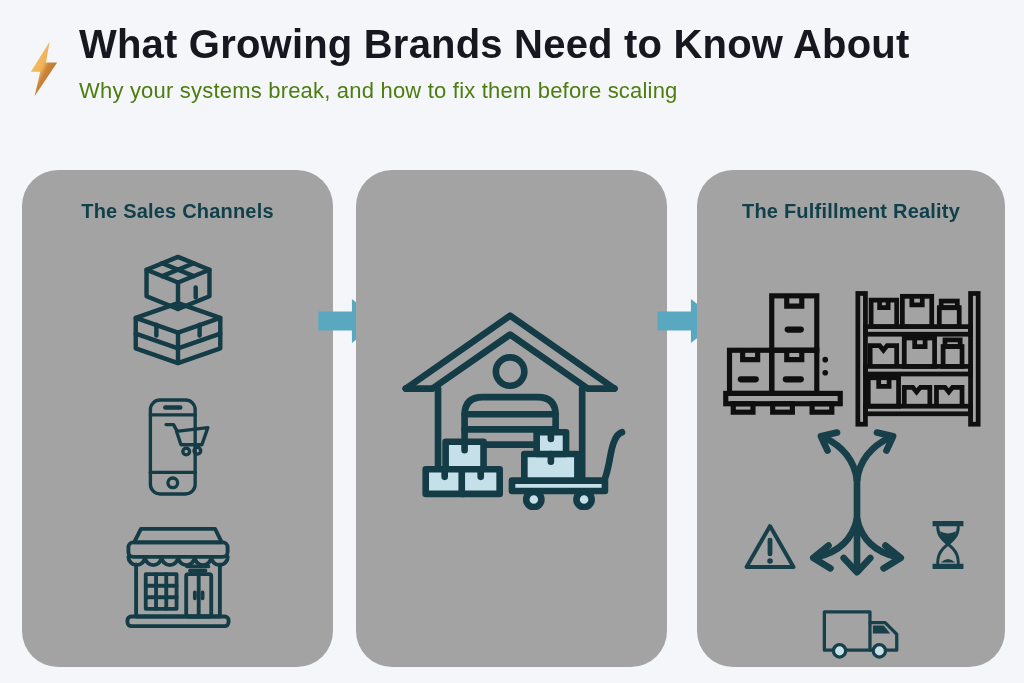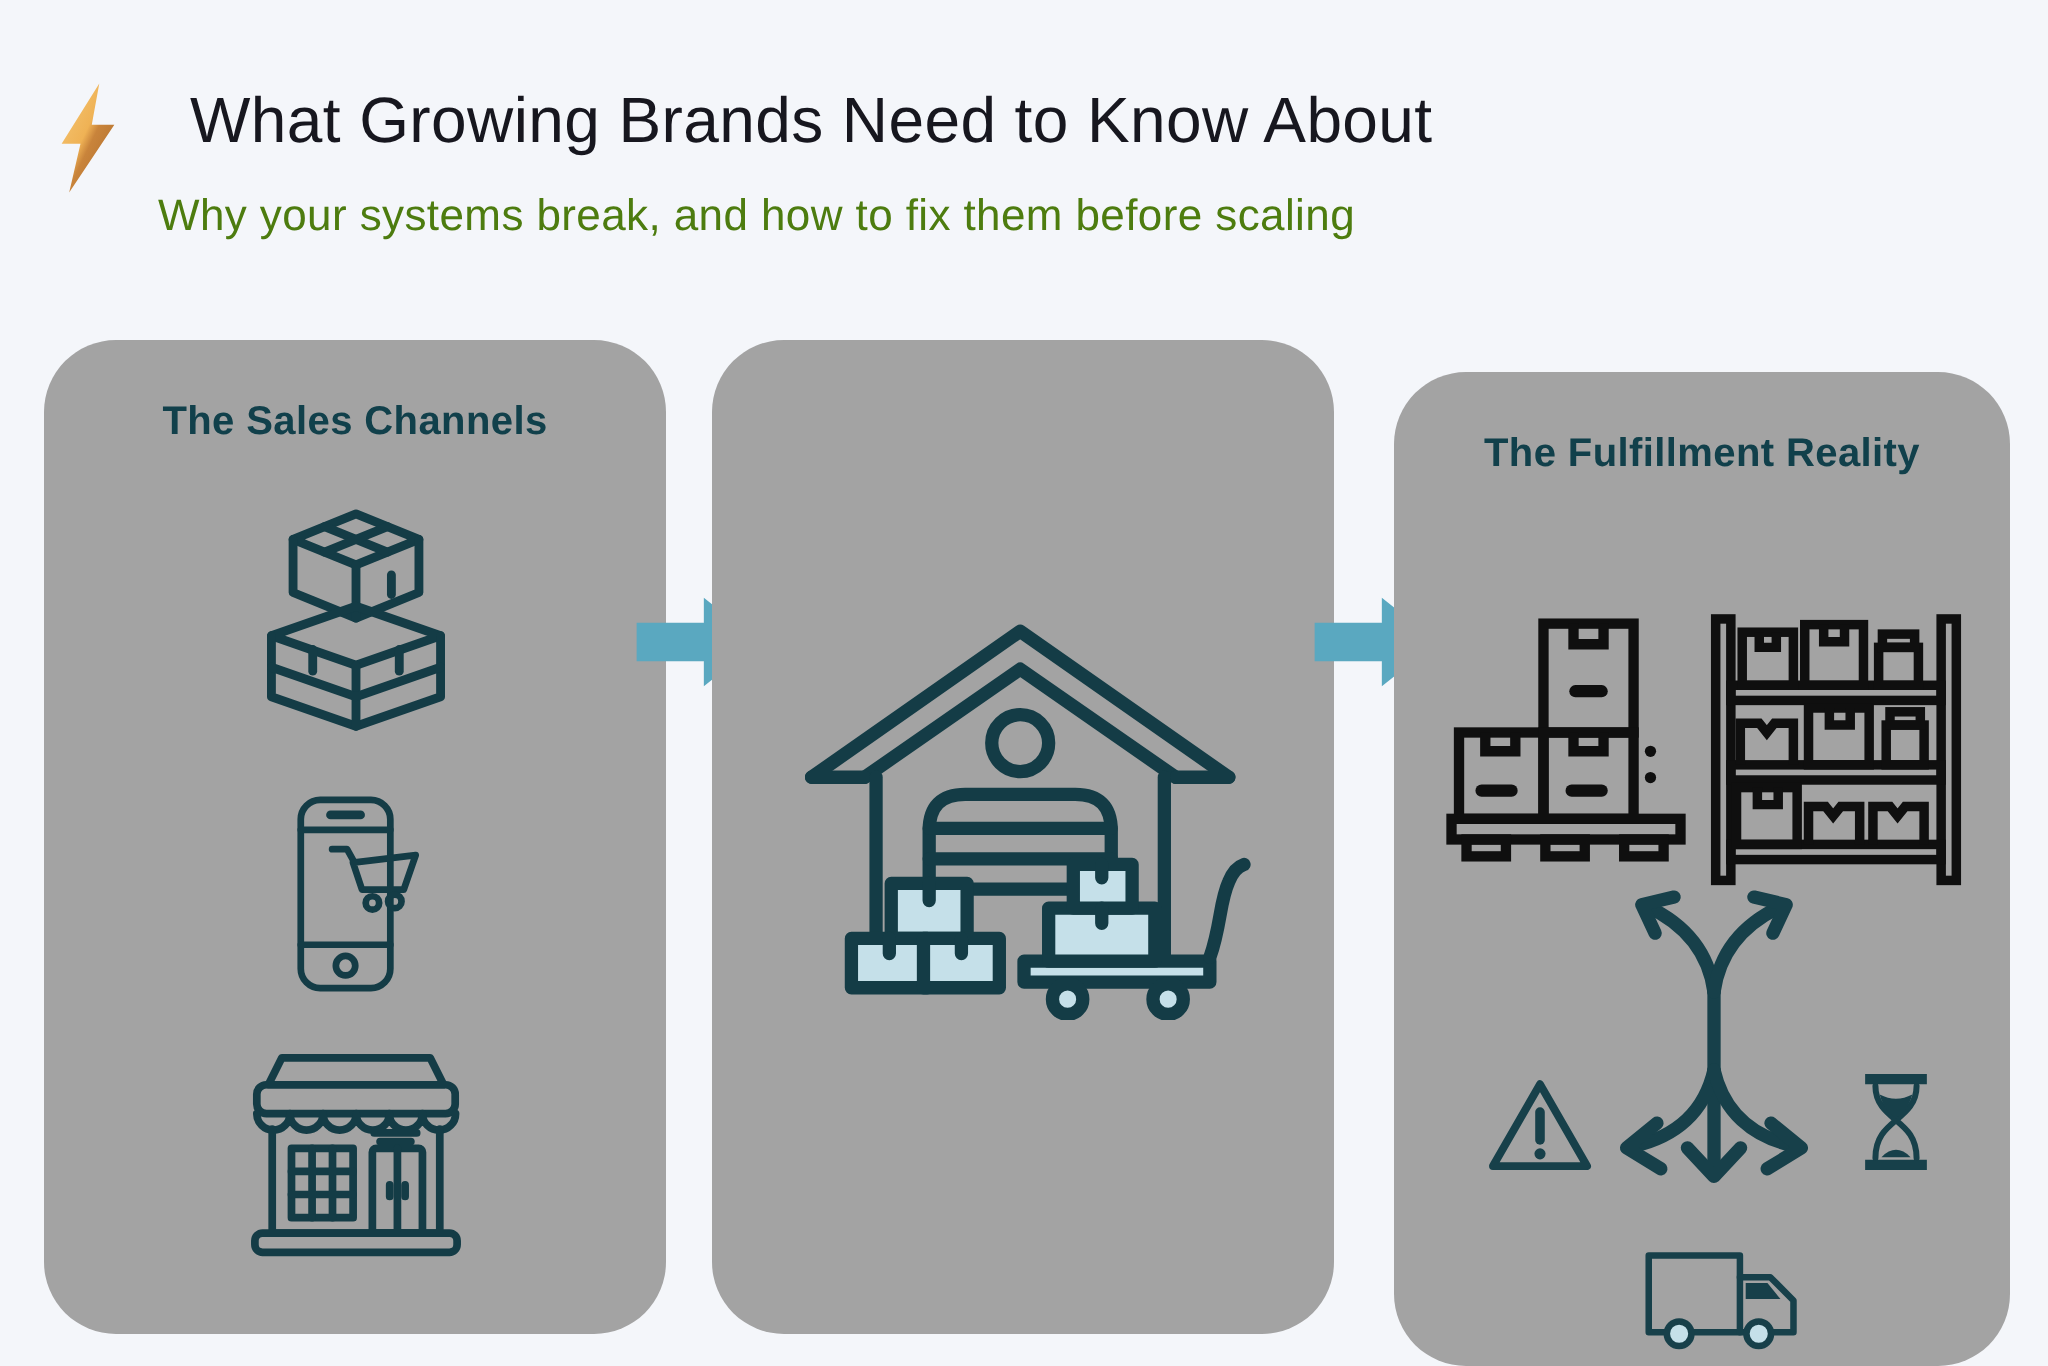--- a/index.html
+++ b/index.html
@@ -5,40 +5,40 @@
   html,body { margin:0; padding:0; }
   .stage {
     position:relative; width:1024px; height:683px;
     background:#f4f6fa; overflow:hidden;
     font-family:"Liberation Sans", sans-serif;
   }
   
   .bolt { position:absolute; left:28px; top:40px; }
   .title-block { position:absolute; left:79px; top:26px; width:900px; }
   .title-block h1 {
-    margin:16px; font-size:32px; line-height:37px; font-weight:400;
+    margin:0; font-size:40px; line-height:37px; font-weight:700;
     color:#17171f; letter-spacing:0.2px;
   }
   .subtitle {
     margin:15px 0 0; font-size:22px; line-height:26px;
     color:#4d7c0f; font-weight:400; letter-spacing:0.2px;
   }
   
   .panel {
     position:absolute; top:170px; height:497px; width:311px;
     background:#a3a3a3; border-radius:36px; box-sizing:border-box;
     padding-top:30px; text-align:center;
   }
   .panel h2 {
     margin:0; font-size:20px; font-weight:800; color:#11404b;
     letter-spacing:0.2px;
   }
   .panel--one   { left:22px; }
   .panel--two   { left:356px; }
-  .panel--three { left:697px; width:308px; position:absolute;margin-top:16px; }
+  .panel--three { left:697px; width:308px; position:absolute; }
   .panel svg.flow-icon { display:block; margin:0 auto; }
   .panel--three .abs { position:absolute; }
   
   .connector { position:absolute; top:297px; }
   .connector--one { left:318px; }
   .connector--two { left:657px; }
 </style>
 </head>
 <body>
 

